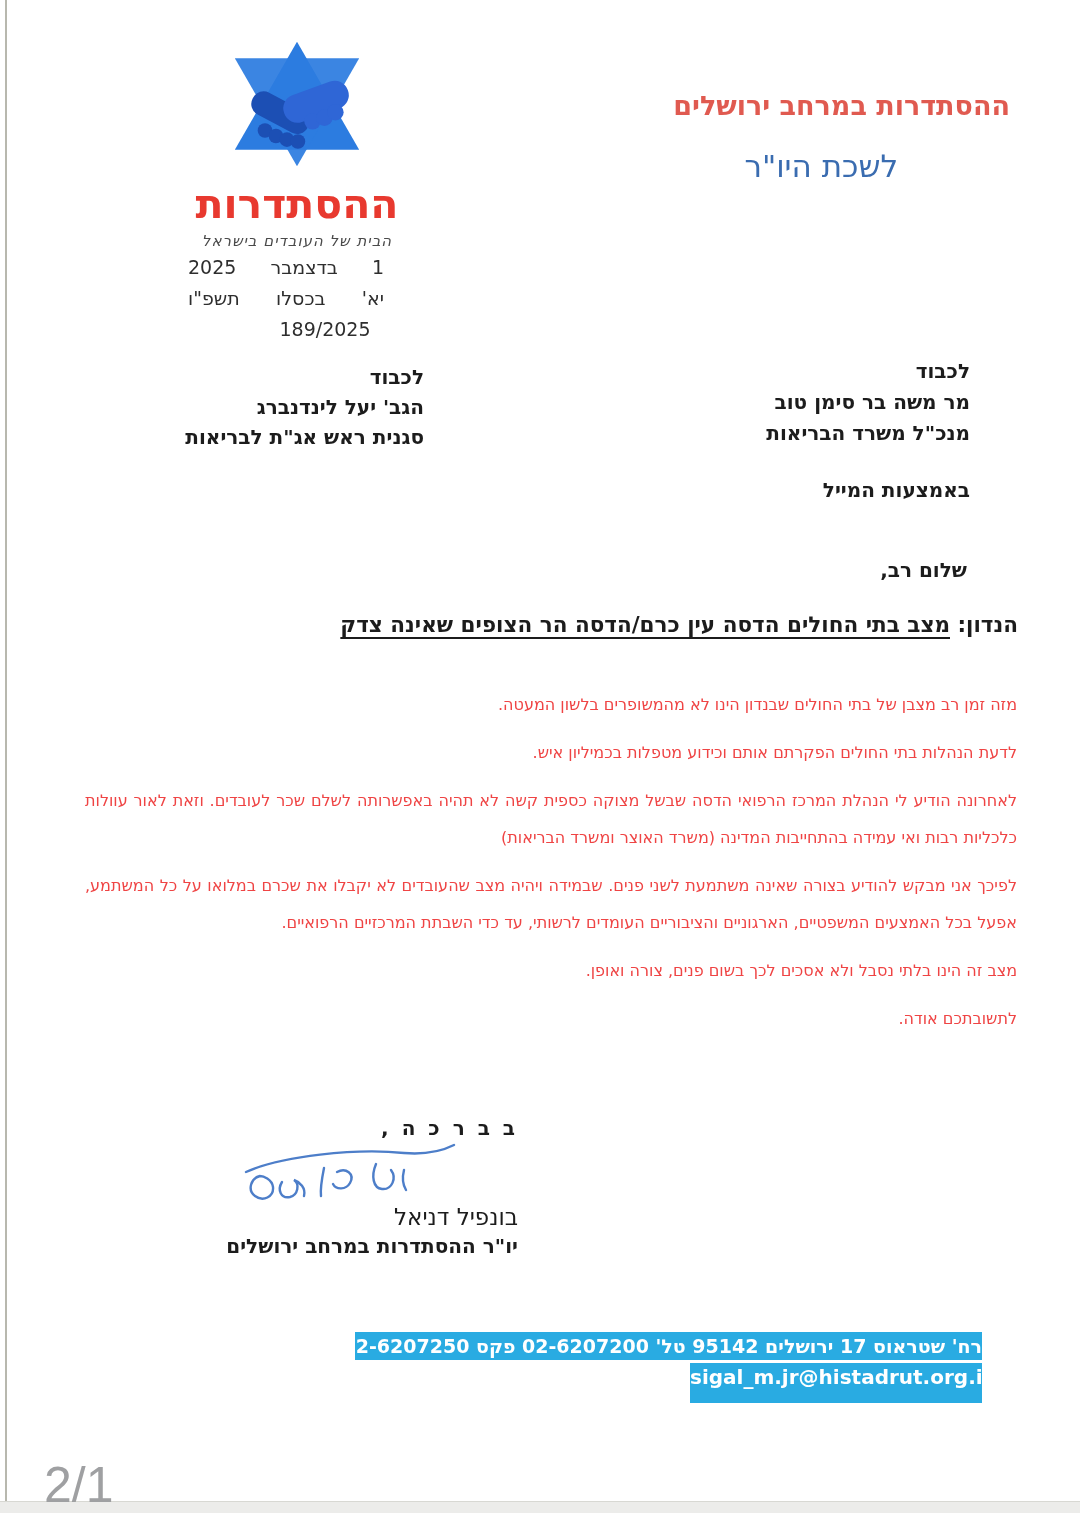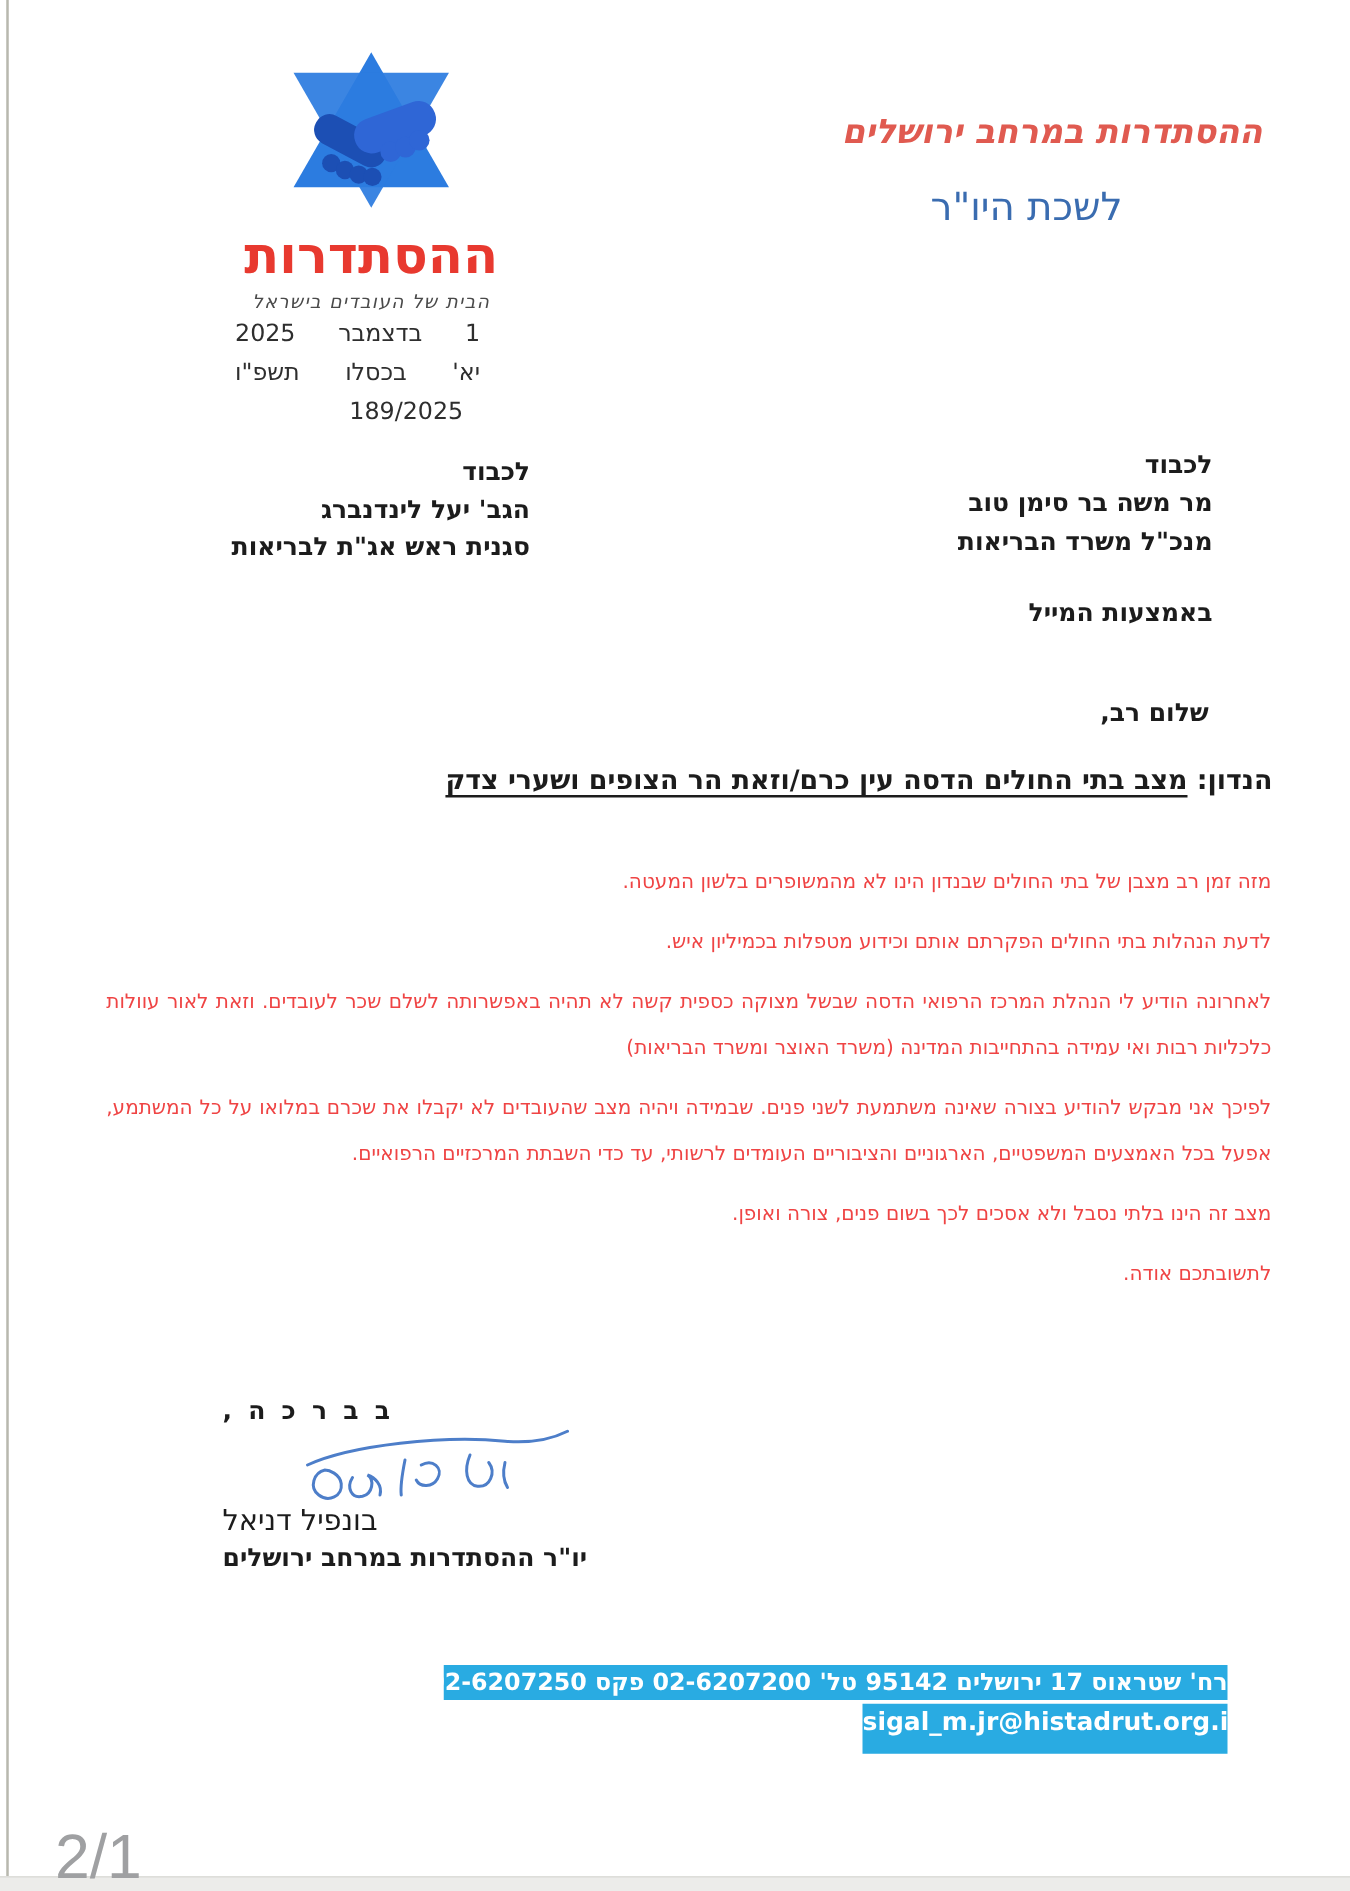--- a/index.html
+++ b/index.html
@@ -10,21 +10,21 @@
     color:#1c1c1c;
   }
   .edge-left{position:absolute;left:5px;top:0;width:2px;height:1501px;background:#b8b8ae;}
   .bottom-strip{position:absolute;left:0;top:1501px;width:100%;height:12px;background:#ececea;border-top:1px solid #d8d8d3;}
 
   
   .logo{position:absolute;left:182px;top:40px;width:230px;text-align:center;}
   .logo svg{width:152px;height:128px;display:block;margin:0 auto;}
   .logo-name{color:#e8392f;font-weight:bold;font-size:41px;line-height:1.0;margin-top:16px;}
   .logo-tagline{color:#4a4a4a;font-style:italic;font-size:15px;margin-top:7px;letter-spacing:1px;white-space:nowrap;}
-  .region-title{position:absolute;right:70px;top:90px;color:#e05a50;font-weight:bold;font-size:27px;direction:rtl;white-space:nowrap;font-style:italic;}
+  .region-title{position:absolute;right:70px;top:90px;color:#e05a50;font-weight:bold;font-size:27px;direction:rtl;white-space:nowrap;}
   .office-title{position:absolute;right:182px;top:148px;color:#3a6cb0;font-size:31px;direction:rtl;white-space:nowrap;}
 
   
   .date-block{position:absolute;left:188px;top:256px;width:196px;direction:rtl;font-size:19px;color:#2e2e2e;}
   .date-row{display:flex;justify-content:space-between;margin-bottom:9px;}
   .date-ref{text-align:center;padding-left:78px;margin-top:1px;}
 
   
   .recipient-primary{position:absolute;right:110px;top:356px;direction:rtl;text-align:right;font-weight:bold;font-size:20px;line-height:31px;}
   .delivery{position:absolute;right:110px;top:478px;direction:rtl;font-weight:bold;font-size:20px;}
@@ -32,21 +32,21 @@
 
   .greeting{position:absolute;right:113px;top:558px;direction:rtl;font-weight:bold;font-size:20px;}
   .subject{position:absolute;right:62px;top:612px;direction:rtl;font-weight:bold;font-size:21.5px;white-space:nowrap;}
   .subject .u{text-decoration:underline;text-underline-offset:5px;text-decoration-thickness:2px;}
 
   
   .letter-body{position:absolute;right:63px;left:85px;top:686px;direction:rtl;text-align:justify;font-size:16px;line-height:37px;color:#ef4444;}
   .letter-body p{margin:0 0 11px 0;}
 
   
-  .sign-block{position:absolute;left:178px;top:1116px;width:340px;text-align:left;direction:rtl;}
+  .sign-block{position:absolute;left:178px;top:1116px;width:340px;text-align:right;direction:rtl;}
   .closing{font-weight:bold;font-size:20px;letter-spacing:3px;}
   .sign-block svg{display:block;margin:2px auto 0;width:225px;height:62px;}
   .signer-name{font-weight:normal;font-size:23px;margin-top:0px;}
   .signer-title{font-weight:bold;font-size:20px;margin-top:4px;white-space:nowrap;}
 
   
   .footer-bar1{position:absolute;left:355px;top:1332px;width:627px;height:28px;background:#29abe2;
     color:#fff;font-weight:bold;font-size:19px;line-height:28px;text-align:center;direction:rtl;white-space:nowrap;}
   .footer-bar2{position:absolute;left:690px;top:1363px;width:292px;height:40px;background:#29abe2;
     color:#fff;font-weight:bold;font-size:20px;line-height:29px;text-align:center;}
@@ -108,21 +108,21 @@
 <div class="delivery">באמצעות המייל</div>
 
 <div class="recipient-secondary">
   <div>לכבוד</div>
   <div>הגב'  יעל לינדנברג</div>
   <div>סגנית ראש אג"ת לבריאות</div>
 </div>
 
 <div class="greeting">שלום רב,</div>
 <div class="subject">
-  <span>הנדון: </span><span class="u">מצב בתי החולים הדסה עין כרם/וזאת הר הצופים ושערי צדק</span>
+  <span>הנדון: </span><span class="u">מצב בתי החולים הדסה עין כרם/הדסה הר הצופים שאינה צדק</span>
 </div>
 
 <div class="letter-body">
   <p>מזה זמן רב מצבן של בתי החולים שבנדון הינו לא מהמשופרים בלשון המעטה.</p>
   <p>לדעת הנהלות בתי החולים הפקרתם אותם וכידוע מטפלות בכמיליון איש.</p>
   <p>לאחרונה הודיע לי הנהלת המרכז הרפואי הדסה שבשל מצוקה כספית קשה לא תהיה באפשרותה לשלם שכר לעובדים. וזאת לאור עוולות כלכליות רבות ואי עמידה בהתחייבות המדינה (משרד האוצר ומשרד הבריאות)</p>
   <p>לפיכך אני מבקש להודיע בצורה שאינה משתמעת לשני פנים. שבמידה ויהיה מצב שהעובדים לא יקבלו את שכרם במלואו על כל המשתמע, אפעל בכל האמצעים המשפטיים, הארגוניים והציבוריים העומדים לרשותי, עד כדי השבתת המרכזיים הרפואיים.</p>
   <p>מצב זה הינו בלתי נסבל ולא אסכים לכך בשום פנים, צורה ואופן.</p>
   <p>לתשובתכם אודה.</p>
 </div>

